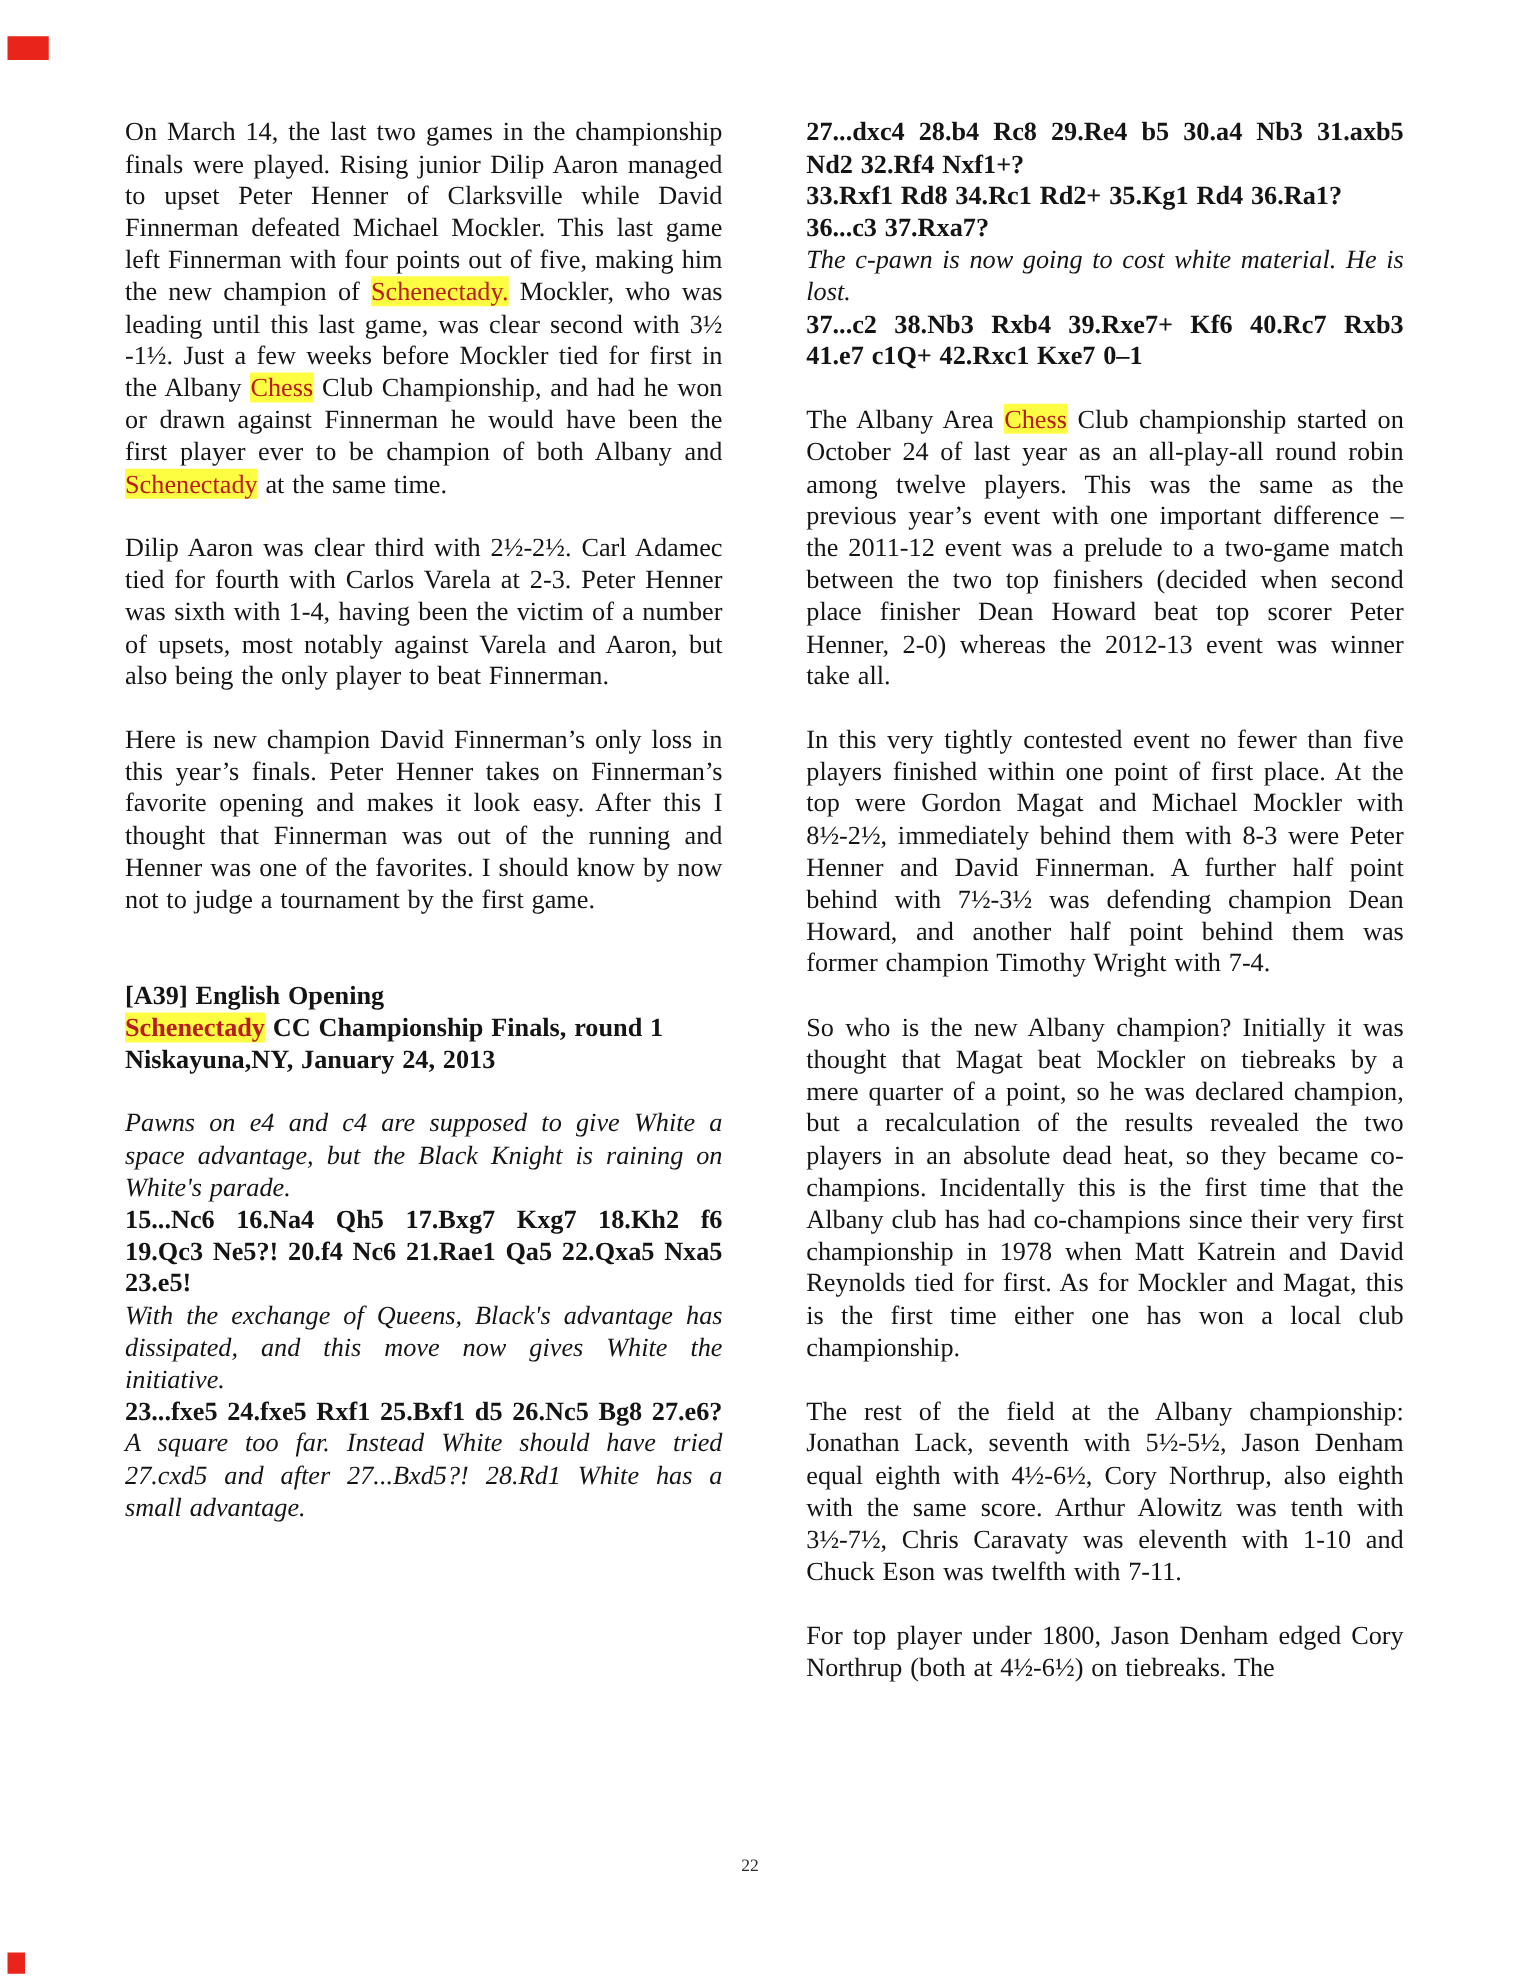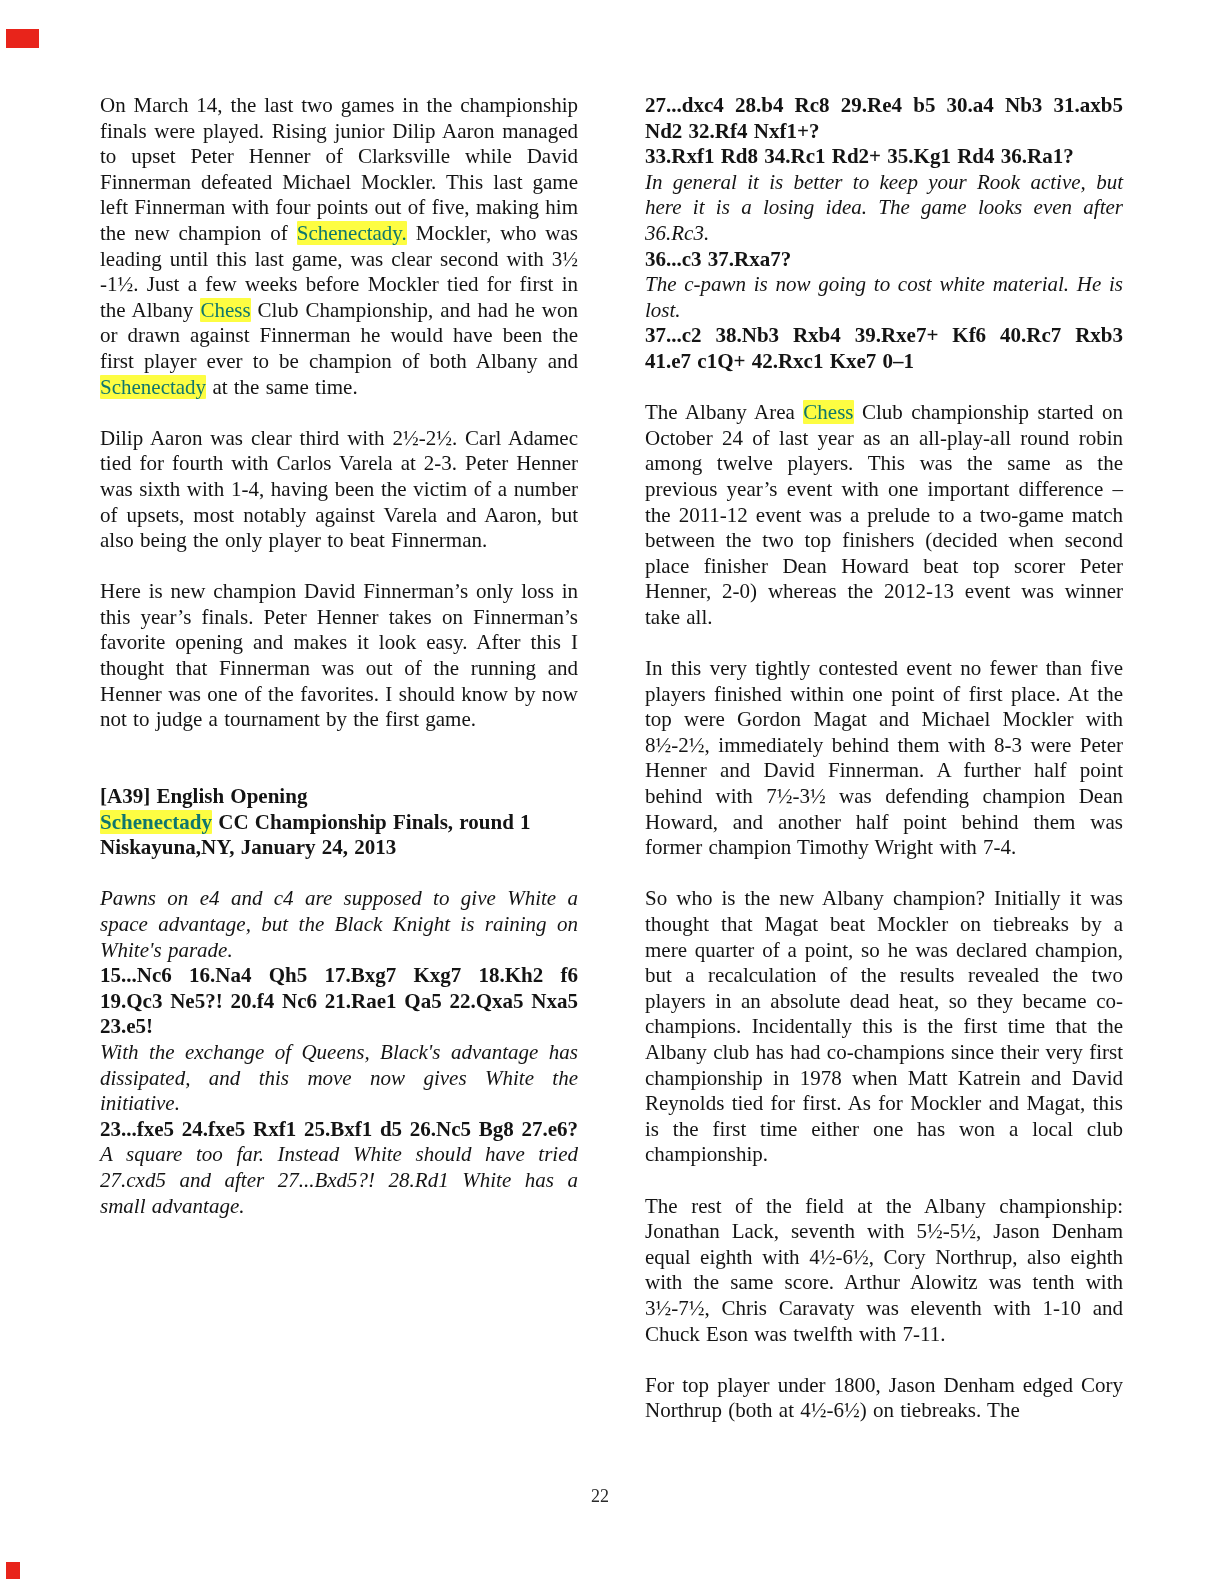--- a/index.html
+++ b/index.html
@@ -25,45 +25,44 @@
     text-align: justify;
     word-spacing: 1px;
   }
   .col p { margin: 0; }
   .col p.sp { margin-bottom: 25.6px; }
   .b { font-weight: bold; }
   .i { font-style: italic; }
   .hl { border-radius: 1px; }
   .footer {
     position: absolute; top: 1486px; left: 0; right: 24px;
-    text-align: center; font-size: 18px; color: #2a2a2a;
+    text-align: center; font-size: 14px; color: #2a2a2a;
   }
 </style>
-<style>.hl{background:#fdfd42;color:#0f766e;}body{color:#141414;}</style></head>
+<style>.hl{background:#fdfd42;color:#b91c1c;}body{color:#141414;}</style></head>
 <body>
 
 <div class="sheet">
   <div class="scan-mark top" style="background: rgb(232, 36, 27);"></div>
   <div class="scan-mark bottom" style="background: rgb(232, 36, 27);"></div>
 
   <div class="content">
     <div class="col" id="col-left">
         <p class="sp"><span>On March 14, the last two games in the championship finals were played. Rising junior Dilip Aaron managed to upset Peter Henner of Clarksville while David Finnerman defeated Michael Mockler. This last game left Finnerman with four points out of five, making him the new champion of </span><span class="hl">Schenectady.</span><span> Mockler, who was leading until this last game, was clear second with 3½ -1½. Just a few weeks before Mockler tied for first in the Albany </span><span class="hl">Chess</span><span> Club Championship, and had he won or drawn against Finnerman he would have been the first player ever to be champion of both Albany and </span><span class="hl">Schenectady</span><span> at the same time.</span></p>
         <p class="sp"><span>Dilip Aaron was clear third with 2½-2½. Carl Adamec tied for fourth with Carlos Varela at 2-3. Peter Henner was sixth with 1-4, having been the victim of a number of upsets, most notably against Varela and Aaron, but also being the only player to beat Finnerman.</span></p>
         <p class="sp"><span>Here is new champion David Finnerman’s only loss in this year’s finals. Peter Henner takes on Finnerman’s favorite opening and makes it look easy. After this I thought that Finnerman was out of the running and Henner was one of the favorites. I should know by now not to judge a tournament by the first game.</span></p>
         <p class="sp"><br><span class="b">[A39] English Opening</span><br><span class="b hl">Schenectady</span><span class="b"> CC Championship Finals, round 1</span><br><span class="b">Niskayuna,NY, January 24, 2013</span></p>
         <p><span class="i">Pawns on e4 and c4 are supposed to give White a space advantage, but the Black Knight is raining on White's parade.</span></p>
         <p><span class="b">15...Nc6 16.Na4 Qh5 17.Bxg7 Kxg7 18.Kh2 f6 19.Qc3 Ne5?! 20.f4 Nc6 21.Rae1 Qa5 22.Qxa5 Nxa5 23.e5!</span></p>
         <p><span class="i">With the exchange of Queens, Black's advantage has dissipated, and this move now gives White the initiative.</span></p>
         <p><span class="b">23...fxe5 24.fxe5 Rxf1 25.Bxf1 d5 26.Nc5 Bg8 27.e6? </span><span class="i">A square too far.  Instead White should have tried 27.cxd5 and after 27...Bxd5?! 28.Rd1 White has a small advantage.</span></p>
       </div>
     <div class="col" id="col-right">
         <p><span class="b">27...dxc4 28.b4 Rc8 29.Re4 b5 30.a4 Nb3 31.axb5 Nd2 32.Rf4 Nxf1+?</span></p>
         <p><span class="b">33.Rxf1 Rd8 34.Rc1 Rd2+ 35.Kg1 Rd4 36.Ra1?</span></p>
-        <p><span class="i">In general it is better to keep your Rook active, but here it is a losing idea. The game looks even after 36.Rc3.</span></p>
         <p><span class="b">36...c3 37.Rxa7?</span></p>
         <p><span class="i">The c-pawn is now going to cost white material.  He is lost.</span></p>
         <p class="sp"><span class="b">37...c2 38.Nb3 Rxb4 39.Rxe7+ Kf6 40.Rc7 Rxb3 41.e7 c1Q+ 42.Rxc1 Kxe7 0–1</span></p>
         <p class="sp"><span>The Albany Area </span><span class="hl">Chess</span><span> Club championship started on October 24 of last year as an all-play-all round robin among twelve players. This was the same as the previous year’s event with one important difference – the 2011-12 event was a prelude to a two-game match between the two top finishers (decided when second place finisher Dean Howard beat top scorer Peter Henner, 2-0) whereas the 2012-13 event was winner take all.</span></p>
         <p class="sp"><span>In this very tightly contested event no fewer than five players finished within one point of first place. At the top were Gordon Magat and Michael Mockler with 8½-2½, immediately behind them with 8-3 were Peter Henner and David Finnerman. A further half point behind with 7½-3½ was defending champion Dean Howard, and another half point behind them was former champion Timothy Wright with 7-4.</span></p>
         <p class="sp"><span>So who is the new Albany champion? Initially it was thought that Magat beat Mockler on tiebreaks by a mere quarter of a point, so he was declared champion, but a recalculation of the results revealed the two players in an absolute dead heat, so they became co-champions.  Incidentally this is the first time that the Albany club has had co-champions since their very first championship in 1978 when Matt Katrein and David Reynolds tied for first. As for Mockler and Magat, this is the first time either one has won a local club championship.</span></p>
         <p class="sp"><span>The rest of the field at the Albany championship: Jonathan Lack, seventh with 5½-5½, Jason Denham equal eighth with 4½-6½, Cory Northrup, also eighth with the same score. Arthur Alowitz was tenth with 3½-7½, Chris Caravaty was eleventh with 1-10 and Chuck Eson was twelfth with 7-11.</span></p>
         <p><span>For top player under 1800, Jason Denham edged Cory Northrup (both at 4½-6½) on tiebreaks. The</span></p>
       </div>
   </div>

